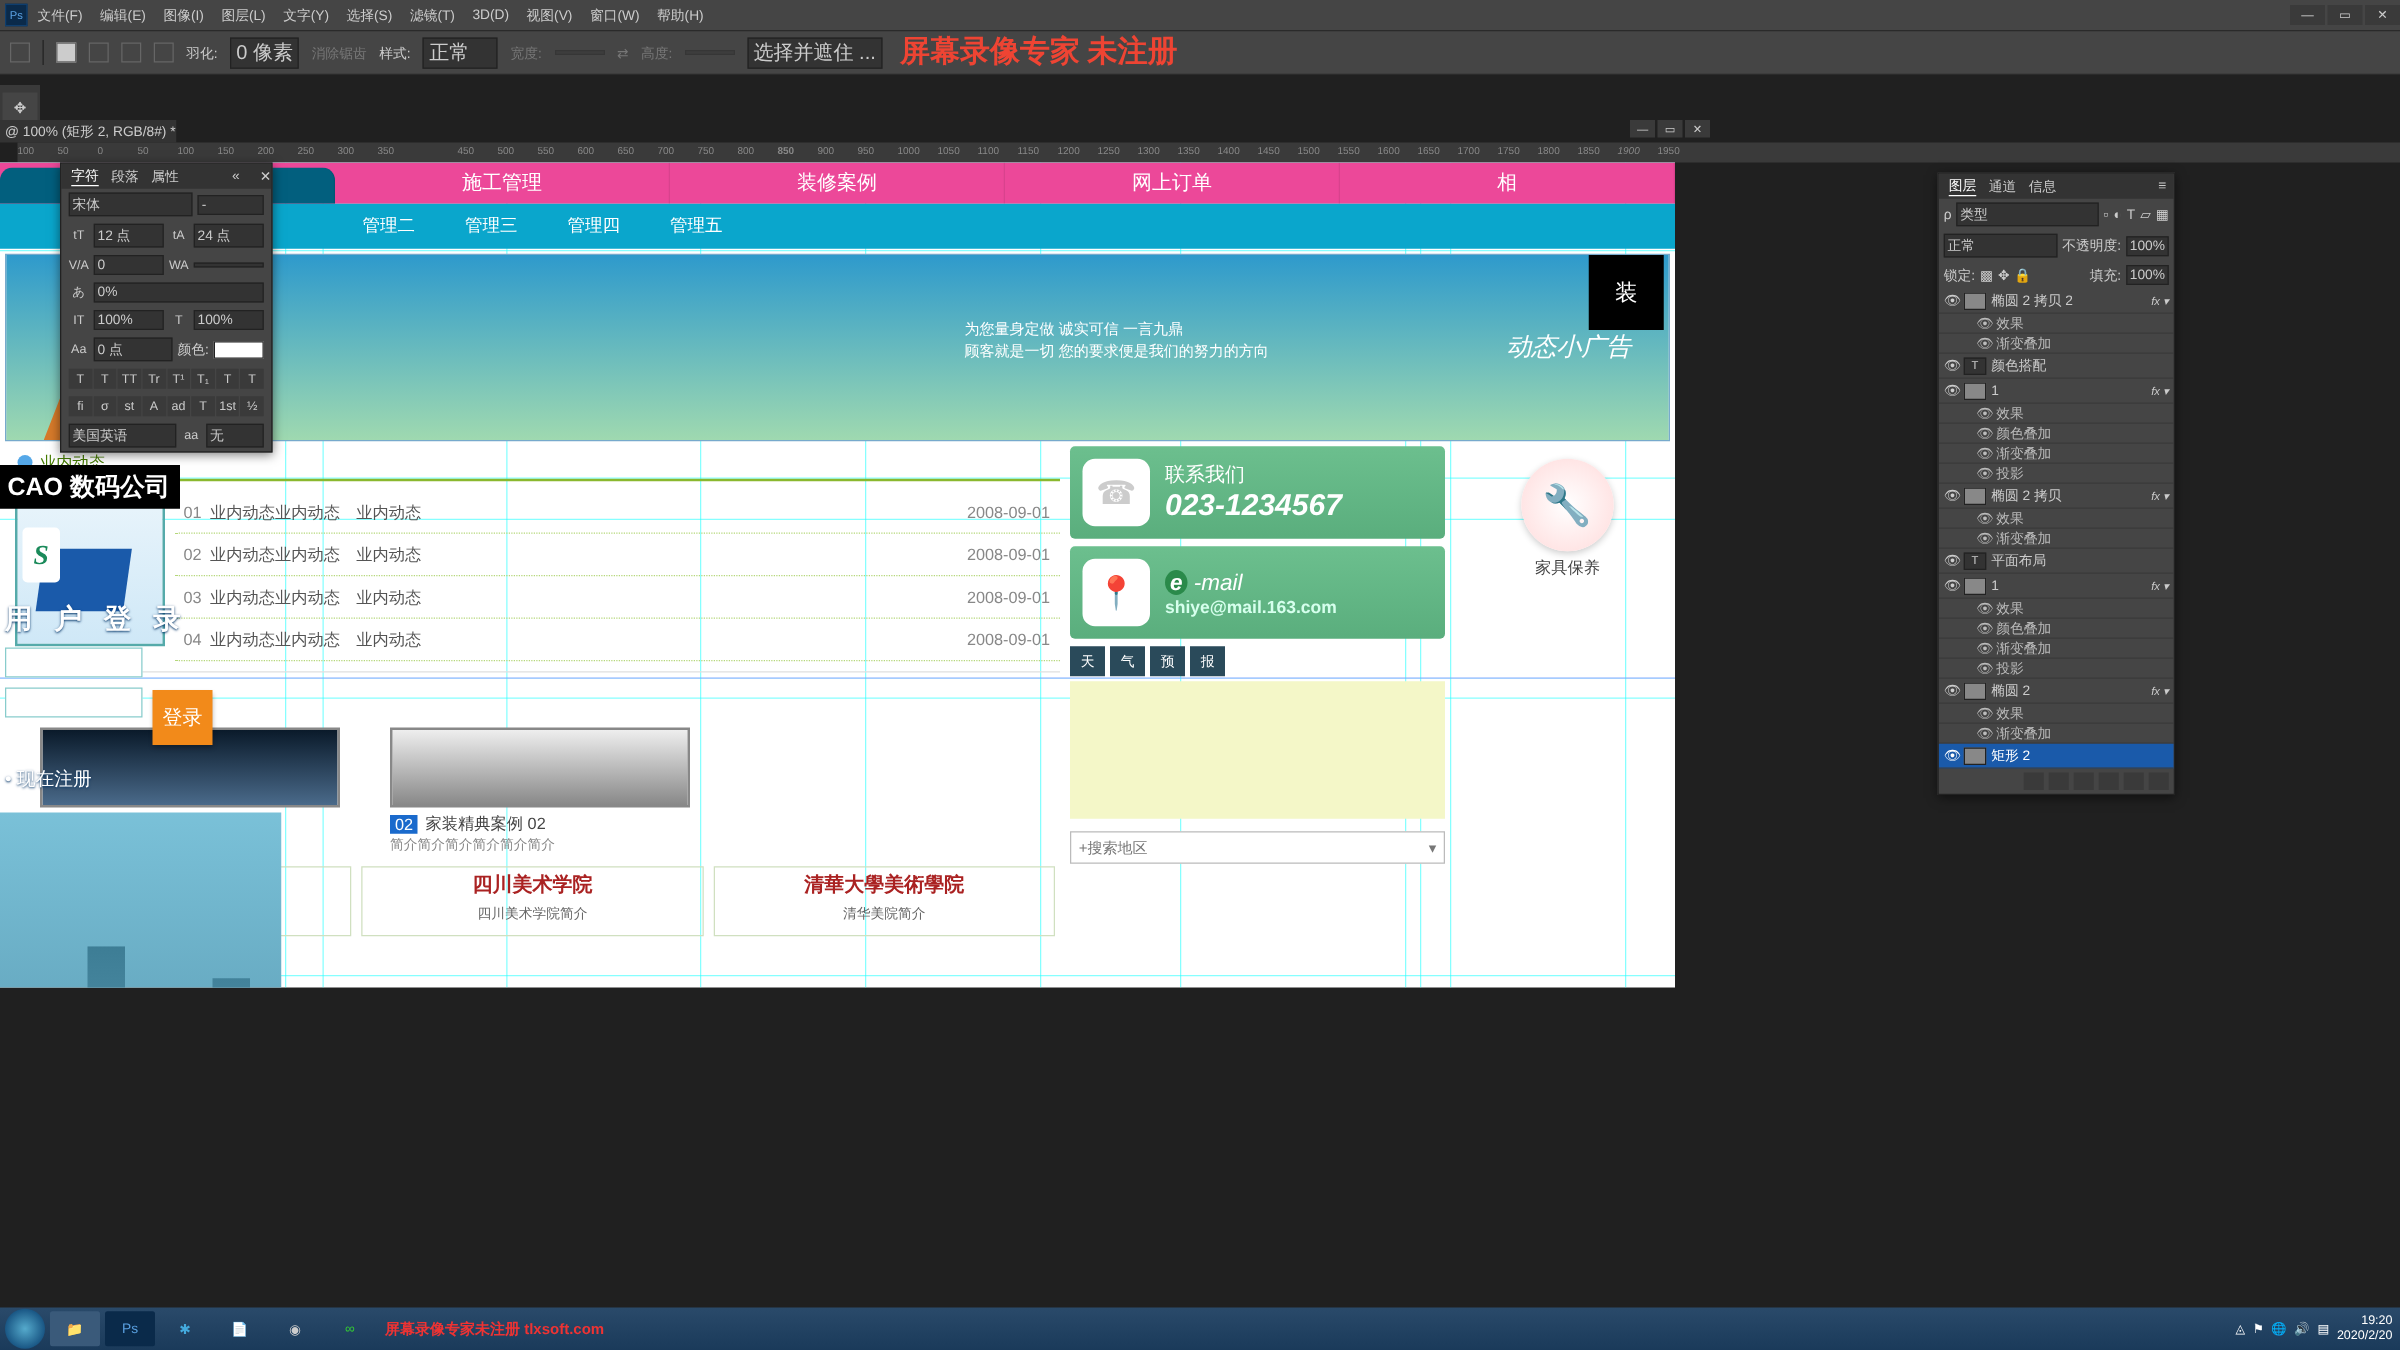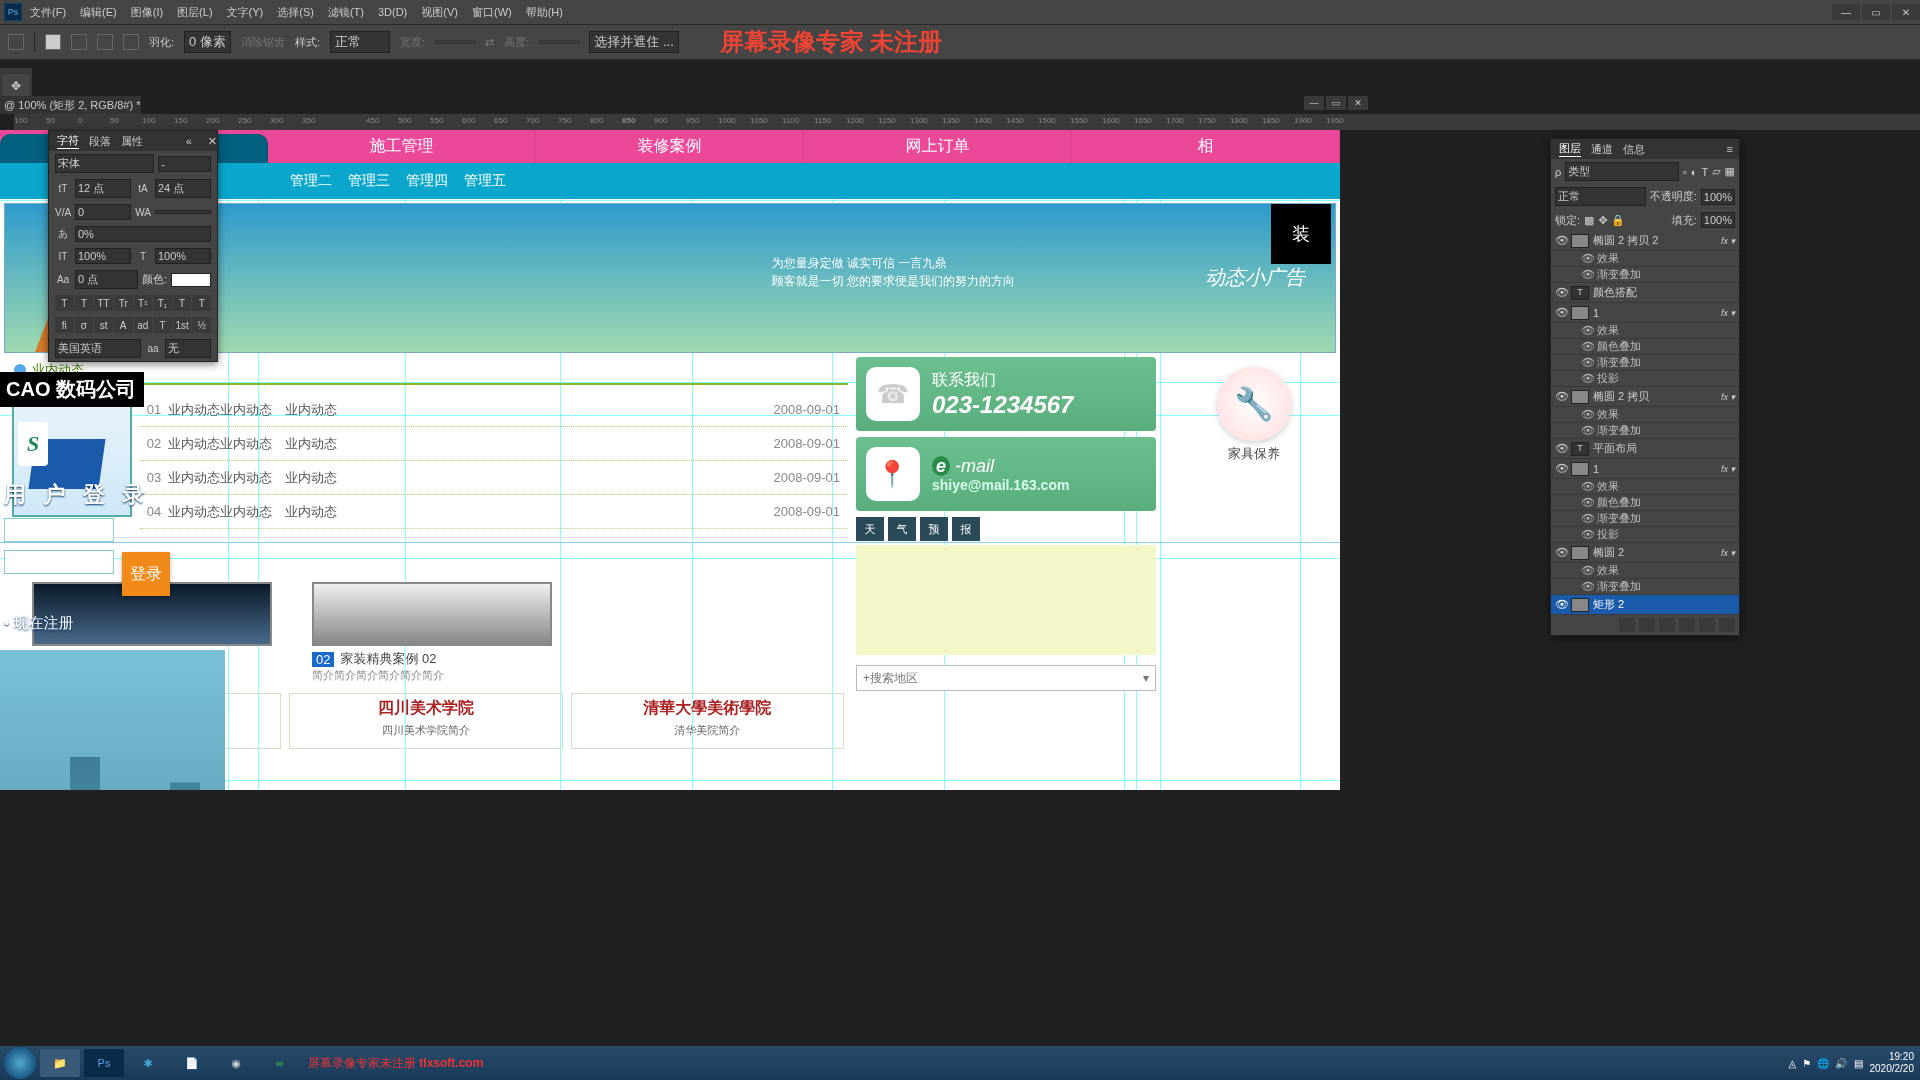--- a/index.html
+++ b/index.html
@@ -9,42 +9,42 @@
 .appbar { height:24px; background:#454545; display:flex; align-items:center; padding-left:4px; gap:2px; }
 .appbar .logo { width:18px; height:18px; background:#0a2a4a; border:1px solid #0e3e6e; display:flex; align-items:center; justify-content:center; font-size:9px; color:#5aa0e0; }
 .appbar .menu-item { padding:0 6px; font-size:11px; color:#ccc; cursor:default; }
 .appbar .win-ctl { margin-left:auto; display:flex; }
 .appbar .win-ctl span { width:28px; height:16px; background:#3a3a3a; margin-left:2px; display:flex; align-items:center; justify-content:center; font-size:10px; }
 
 
 .optbar { height:36px; background:#454545; border-top:1px solid #2a2a2a; border-bottom:1px solid #2a2a2a; display:flex; align-items:center; padding-left:8px; gap:10px; }
 .optbar .ico { width:16px; height:16px; border:1px solid #666; }
 .optbar .lbl { font-size:11px; color:#ccc; }
-.optbar .fld { background:#333; border:1px solid #222; padding:1px 4px; font-size:13px; color:#ccc; }
+.optbar .fld { background:#333; border:1px solid #222; padding:1px 4px; font-size:16px; color:#ccc; }
 .center-water { position:absolute; left:720px; top:24px; font:900 24px/36px "SimSun"; color:#e43; }
 
 
 .vtool { position:absolute; left:0; top:68px; width:32px; background:#3a3a3a; padding-top:4px; }
 .vtool .t { width:28px; height:24px; margin:2px auto; background:#454545; display:flex; align-items:center; justify-content:center; font-size:12px; }
 
 
 .doctab { position:absolute; left:0; top:96px; height:18px; background:#333; padding-left:4px; font-size:11px; display:flex; align-items:center; }
 .doctab span { color:#ccc; }
 
 
 .ruler-h { position:absolute; left:14px; top:114px; right:0; height:16px; background:#3a3a3a; color:#888; font-size:8px; }
 .ruler-h .tick { position:absolute; top:2px; }
 .canvas-wrap { position:absolute; left:0; top:130px; width:1340px; height:660px; overflow:hidden; background:#fff; }
 .canvas { position:absolute; left:0; top:0; width:1340px; }
 
 
 .nav { height:33px; background:#ec4899; display:flex; }
 .nav .item { flex:1; border-right:1px solid rgba(0,0,0,.08); color:#fff; font-size:16px; display:flex; align-items:center; justify-content:center; }
 .nav .item.active { background:#025f7e; border-radius:10px 10px 0 0; margin-top:4px; }
-.subnav { height:36px; background:#0aa6cc; display:flex; padding-left:290px; gap:16px; align-items:center; }
+.subnav { height:36px; background:#0aa6cc; display:flex; padding-left:290px; gap:40px; align-items:center; }
 .subnav span { color:#fff; font-size:14px; }
 .hero-row { display:flex; margin:4px; }
 .hero { flex:1; background:linear-gradient(#2e9acc,#9fd9b0); height:150px; position:relative; border:1px solid #7ac; }
 .hero .txt { position:absolute; right:320px; top:50px; color:#fff; font-size:12px; line-height:18px; }
 .hero .ad { position:absolute; right:30px; top:60px; color:#fff; font-size:20px; font-style:italic; }
 .hero .biz { position:absolute; left:60px; top:20px; width:90px; height:120px; background:linear-gradient(#2a4a8a,#1a2a5a); border-radius:40px 40px 10px 10px; }
 .hero .city { position:absolute; left:30px; bottom:0; width:140px; height:60px; background:#d67a2a; clip-path:polygon(0 100%,10% 40%,20% 60%,35% 20%,50% 55%,65% 10%,80% 50%,100% 30%,100% 100%); }
 
 .mid { display:flex; gap:8px; margin:0 4px; }
 .col-l { flex:1; }
@@ -138,21 +138,21 @@
 .layers .li .thumb { width:18px; height:14px; background:#888; border:1px solid #222; }
 .layers .li .fxl { margin-left:auto; padding-right:4px; font-style:italic; font-size:9px;}
 .layers .li.sel { background:#1a5aaa; color:#fff; }
 .layers .foot { display:flex; gap:4px; padding:3px 4px; justify-content:flex-end; }
 .layers .foot span { width:16px; height:14px; background:#3a3a3a; }
 
 
 .taskbar { position:absolute; left:0; right:0; bottom:0; height:34px; background:linear-gradient(#2a4a6a,#1a3a5a); display:flex; align-items:center; }
 .taskbar .tb { width:40px; height:28px; margin:0 2px; display:flex; align-items:center; justify-content:center; border-radius:2px; }
 .taskbar .start { background:radial-gradient(#5ac,#036); border-radius:50%; width:32px; height:32px; margin-left:4px; }
-.taskbar .wm { color:#e33; font-size:12px; margin-left:6px; }
+.taskbar .wm { color:#e33; font-size:12px; margin-left:6px;font-weight:bold; }
 .taskbar .wm b { color:#e33; }
 .taskbar .tray { margin-left:auto; display:flex; align-items:center; gap:6px; padding-right:6px; color:#fff; font-size:10px; }
 .taskbar .clock { text-align:right; line-height:12px; }
 
 
 .docwin { position:absolute; right:552px; top:96px; height:18px; display:flex; }
 .docwin span { width:20px; height:14px; background:#3a3a3a; margin-left:2px; display:flex; align-items:center; justify-content:center; font-size:9px;}
 </style>
 </head>
 <body>

